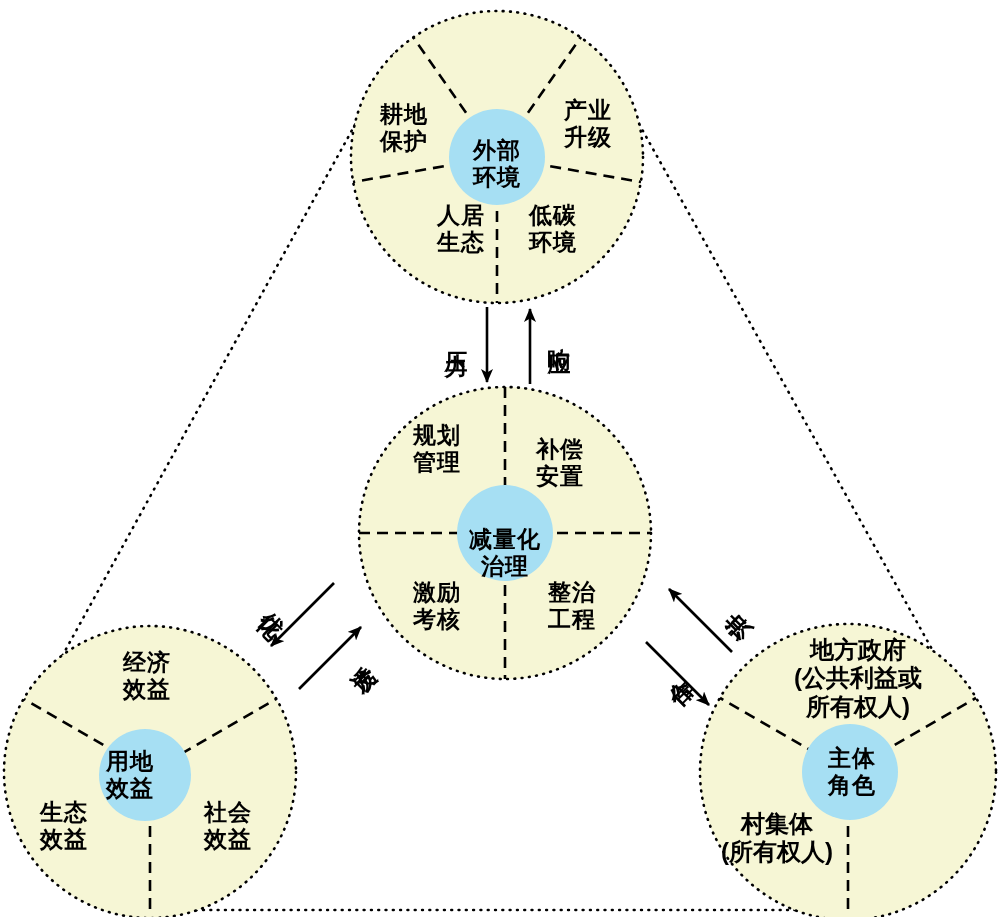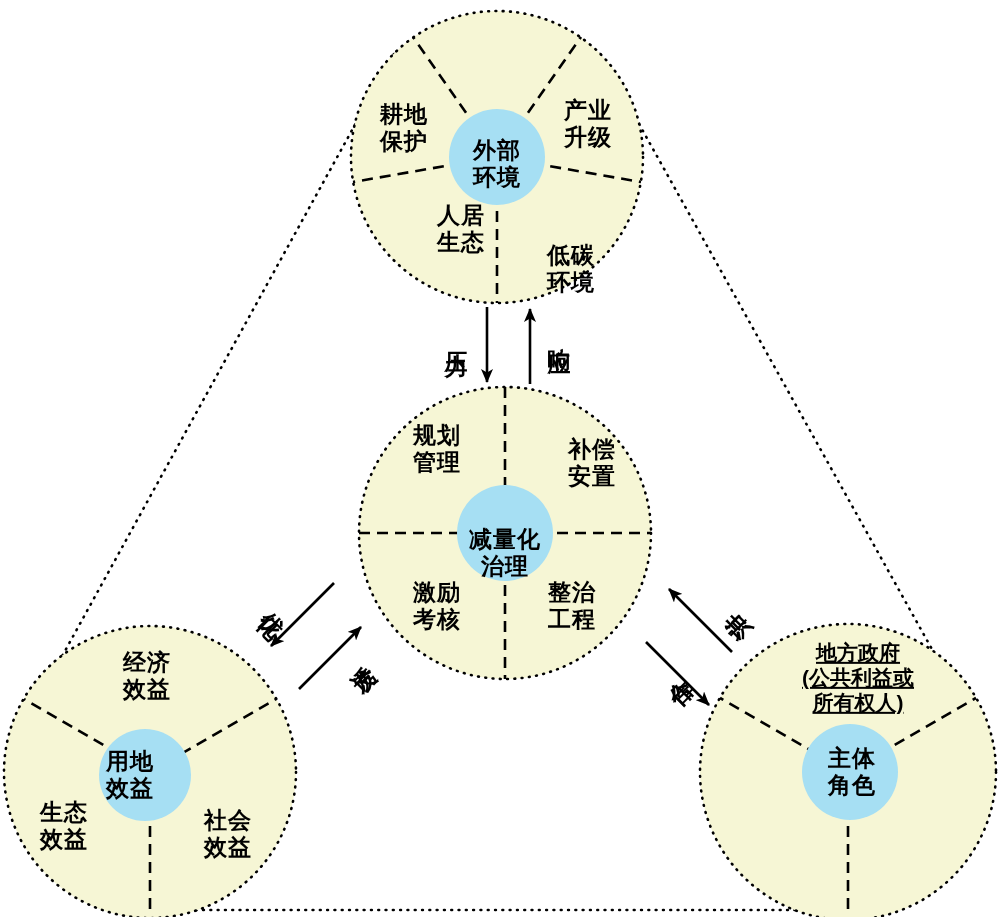--- a/index.html
+++ b/index.html
@@ -15,21 +15,21 @@
     position:absolute;
     transform:translate(-50%,-50%);
     font-size:23px;
     font-weight:bold;
     line-height:1.18;
     text-align:center;
     color:#000;
     white-space:pre-line;
     letter-spacing:1px;
   }
-  .label.small{font-size:21px;letter-spacing:0;text-decoration:underline;}
+  .label.small{font-size:24px;letter-spacing:0;}
   .vert{
     writing-mode:vertical-rl;
     text-orientation:upright;
     letter-spacing:3px;
     white-space:nowrap;
   }
   .rot45{transform:translate(-50%,-50%) rotate(45deg);}
   .rotm45{transform:translate(-50%,-50%) rotate(-45deg);}
 </style>
 </head>
@@ -93,48 +93,50 @@
       <line x1="646" y1="642" x2="709" y2="705"></line>
     </g>
   </svg>
 
   <div class="label" style="left:404px;top:128px;">耕地
 保护</div>
   <div class="label" style="left:588px;top:124px;">产业
 升级</div>
   <div class="label" style="left:444px;top:229px;margin-left:17px;">人居
 生态</div>
-  <div class="label" style="left:571px;top:229px;margin-top:40px;">低碳
+  <div class="label" style="left:553px;top:229px;">低碳
 环境</div>
   <div class="label" style="left:497px;top:164px;">外部
 环境</div>
 
   <div class="label" style="left:437px;top:449px;">规划
 管理</div>
-  <div class="label" style="left:592px;top:463px;font-family:Liberation Serif, serif;">补偿
+  <div class="label" style="left:560px;top:463px;font-family:Liberation Serif, serif;">补偿
 安置</div>
   <div class="label" style="left:437px;top:606px;">激励
 考核</div>
   <div class="label" style="left:572px;top:606px;">整治
 工程</div>
   <div class="label" style="left:505px;top:553px;">减量化
 治理</div>
 
   <div class="label" style="left:147px;top:676px;">经济
 效益</div>
   <div class="label" style="left:64px;top:826px;">生态
 效益</div>
-  <div class="label" style="left:228px;top:826px;margin-top:8px;">社会
+  <div class="label" style="left:228px;top:826px;">社会
 效益</div>
   <div class="label" style="left:130px;top:775px;">用地
 效益</div>
 
   <div class="label small" style="left:858px;top:678px;">地方政府
 (公共利益或
 所有权人)</div>
+  <div class="label small" style="left:777px;top:838px;">村集体
+(所有权人)</div>
   <div class="label" style="left:852px;top:772px;">主体
 角色</div>
 
   <div class="label vert" style="left:456px;top:336px;">压力</div>
   <div class="label vert" style="left:559px;top:332px;">响应</div>
   <div class="label vert rot45" style="left:290px;top:606px;">优化</div>
   <div class="label vert rotm45" style="left:344px;top:660px;">诱发</div>
   <div class="label vert rotm45" style="left:717px;top:606px;">共识</div>
   <div class="label vert rotm45" style="left:661px;top:673px;">合作</div>
 

